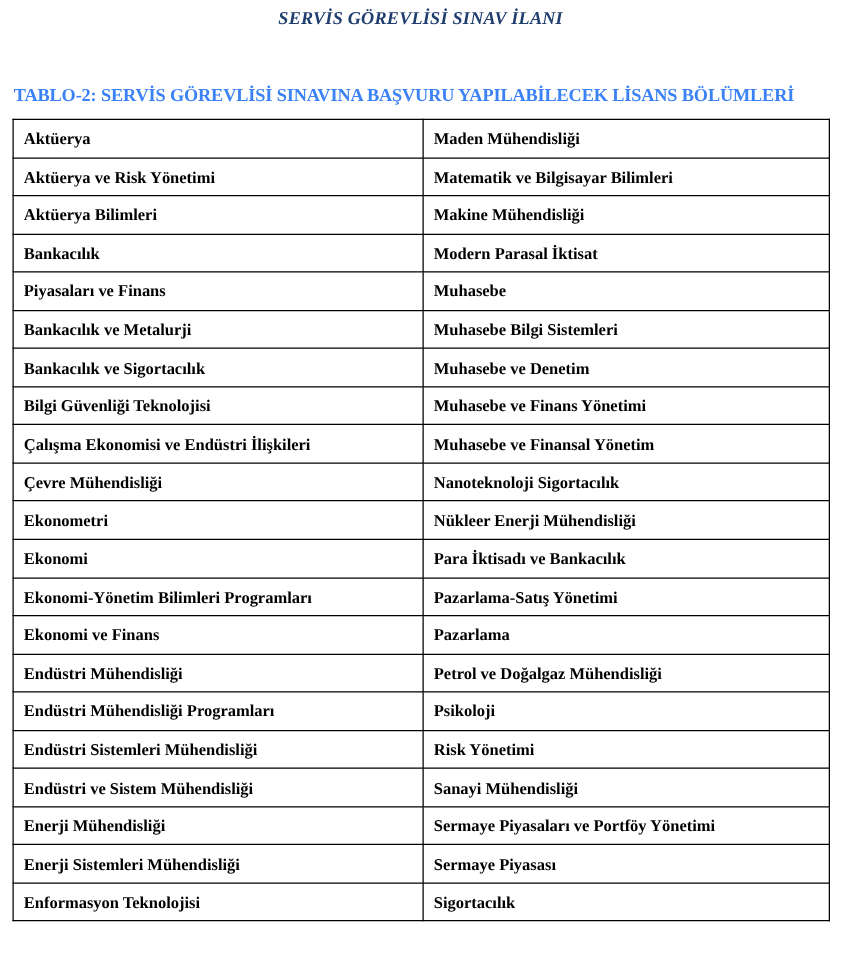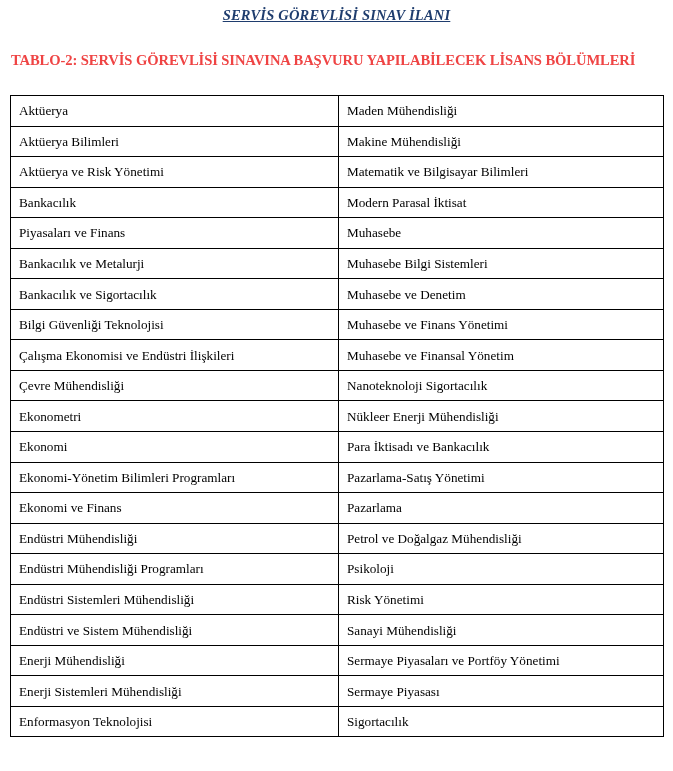--- a/index.html
+++ b/index.html
@@ -23,30 +23,29 @@
   .doc-header {
     text-align: center;
     font-style: italic;
     font-weight: bold;
     font-size: 14.5px;
     letter-spacing: 0.2px;
     color: #1f3d6e;
     padding-top: 6px;
     line-height: 18px;
     white-space: nowrap;
-    text-decoration: underline;
   }
   .table-title {
     font-weight: bold;
     font-size: 14.6px;
     letter-spacing: -0.1px;
-    color: #ef4444;
+    color: #3b82f6;
     padding-left: 11px;
     padding-right: 8px;
-    margin-top: 27px;
+    margin-top: 44px;
     line-height: 18px;
     white-space: nowrap;
   }
   .table-wrap {
     position: absolute;
     left: 10px;
     top: 95px;
     width: 653px;
   }
   table.programs {
@@ -60,20 +59,21 @@
   table.programs td {
     border: 1.1px solid #000000;
     height: 29.55px;
     padding: 0 0 0 8px;
     font-size: 13.2px;
     line-height: 15px;
     vertical-align: middle;
     white-space: nowrap;
     overflow: hidden;
     font-family: "Liberation Serif", "DejaVu Serif", serif;
+    font-weight: bold;
   }
 </style>
 </head>
 <body>
 
 <div class="page">
 
   <div class="doc-header">SERVİS GÖREVLİSİ SINAV İLANI</div>
 
   <div class="table-title">TABLO-2: SERVİS GÖREVLİSİ SINAVINA BAŞVURU YAPILABİLECEK LİSANS BÖLÜMLERİ</div>
@@ -83,26 +83,26 @@
       <colgroup>
         <col class="c-left">
         <col class="c-right">
       </colgroup>
       <tbody id="programs-tbody">
           <tr>
             <td>Aktüerya</td>
             <td>Maden Mühendisliği</td>
           </tr>
           <tr>
+            <td>Aktüerya ve Risk Yönetimi</td>
+            <td>Matematik ve Bilgisayar Bilimleri</td>
+          </tr>
+          <tr>
             <td>Aktüerya Bilimleri</td>
             <td>Makine Mühendisliği</td>
-          </tr>
-          <tr>
-            <td>Aktüerya ve Risk Yönetimi</td>
-            <td>Matematik ve Bilgisayar Bilimleri</td>
           </tr>
           <tr>
             <td>Bankacılık</td>
             <td>Modern Parasal İktisat</td>
           </tr>
           <tr>
             <td>Piyasaları ve Finans</td>
             <td>Muhasebe</td>
           </tr>
           <tr>

